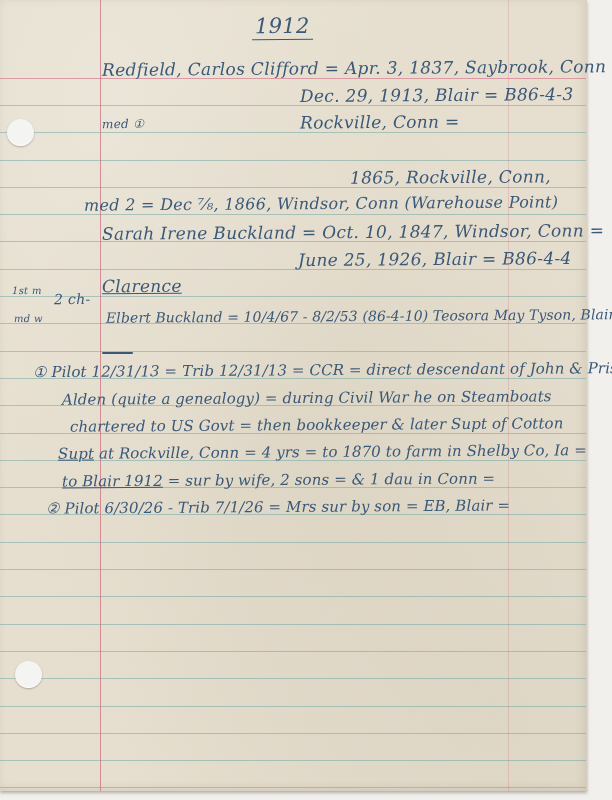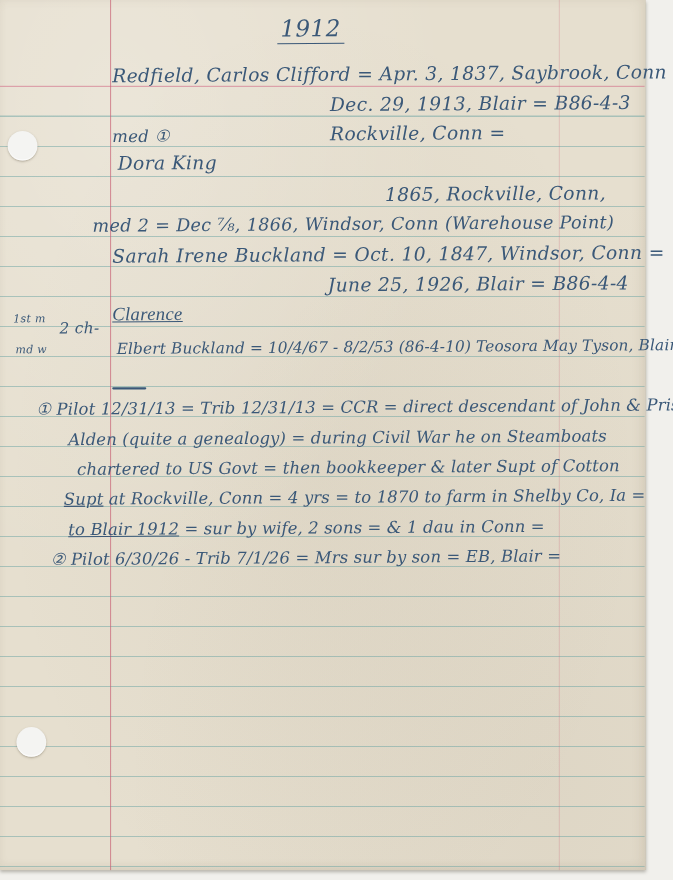--- a/index.html
+++ b/index.html
@@ -36,29 +36,29 @@
     position:absolute; width:27px; height:27px; border-radius:50%;
     background:#f4f4f2;
     box-shadow: 0 1px 2px rgba(70,60,40,0.35), inset 0 -1px 1px rgba(255,255,255,0.8);
   }
   .hw {
     position:absolute; white-space:nowrap;
     font-style:italic; color:#3a5878; letter-spacing:0.3px;
     font-size:17px; line-height:24px;
     transform: rotate(-0.4deg);
   }
-  .hw-md { font-size:15px; }
+  .hw-md { font-size:12px; }
   .hw-sm { font-size:14px; letter-spacing:0.1px; }
   .hw-xs { font-size:10px; }
   .fn { font-size:15px; letter-spacing:0.1px; }
   .u-inline { text-decoration: underline; }
   .heading {
     font-size:21px; border-bottom:1.5px solid #3a5878; padding:0 3px 1px 3px;
   }
-  .underlined { text-decoration: underline; font-family: Liberation Serif, serif; }
+  .underlined { text-decoration: underline; }
   .ink-sep {
     position:absolute; background:#3a5878; height:2px; width:31px; border-radius:1px;
   }
 </style>
 </head>
 <body>
 
 <div class="paper">
   <div class="rules"></div>
   <div class="head-rule"></div>
@@ -68,21 +68,20 @@
   <div class="hole" style="left:15px; top:661px"></div>
 
   <div class="hw heading" style="top:14px; left:252px">1912</div>
 
   <div class="hw" style="top:56px; left:102px">Redfield, Carlos Clifford = Apr. 3, 1837, Saybrook, Conn</div>
   <div class="hw" style="top:83px; left:300px">Dec. 29, 1913, Blair = B86-4-3</div>
 
   <div class="hw hw-md" style="top:112px; left:102px">med ①</div>
   <div class="hw" style="top:110px; left:300px">Rockville, Conn =</div>
 
-  <div class="hw" style="top:137px; left:107px">Dora King</div>
   <div class="hw" style="top:165px; left:350px">1865, Rockville, Conn,</div>
 
   <div class="hw" style="top:192px; left:84px; font-size:16px">med 2 = Dec ⅞, 1866, Windsor, Conn (Warehouse Point)</div>
   <div class="hw" style="top:220px; left:102px">Sarah Irene Buckland = Oct. 10, 1847, Windsor, Conn =</div>
   <div class="hw" style="top:247px; left:298px">June 25, 1926, Blair = B86-4-4</div>
 
   <div class="hw hw-xs" style="top:279px; left:12px">1st m</div>
   <div class="hw" style="top:287px; left:54px; font-size:14px">2 ch-</div>
   <div class="hw underlined" style="top:274px; left:102px">Clarence</div>
 

